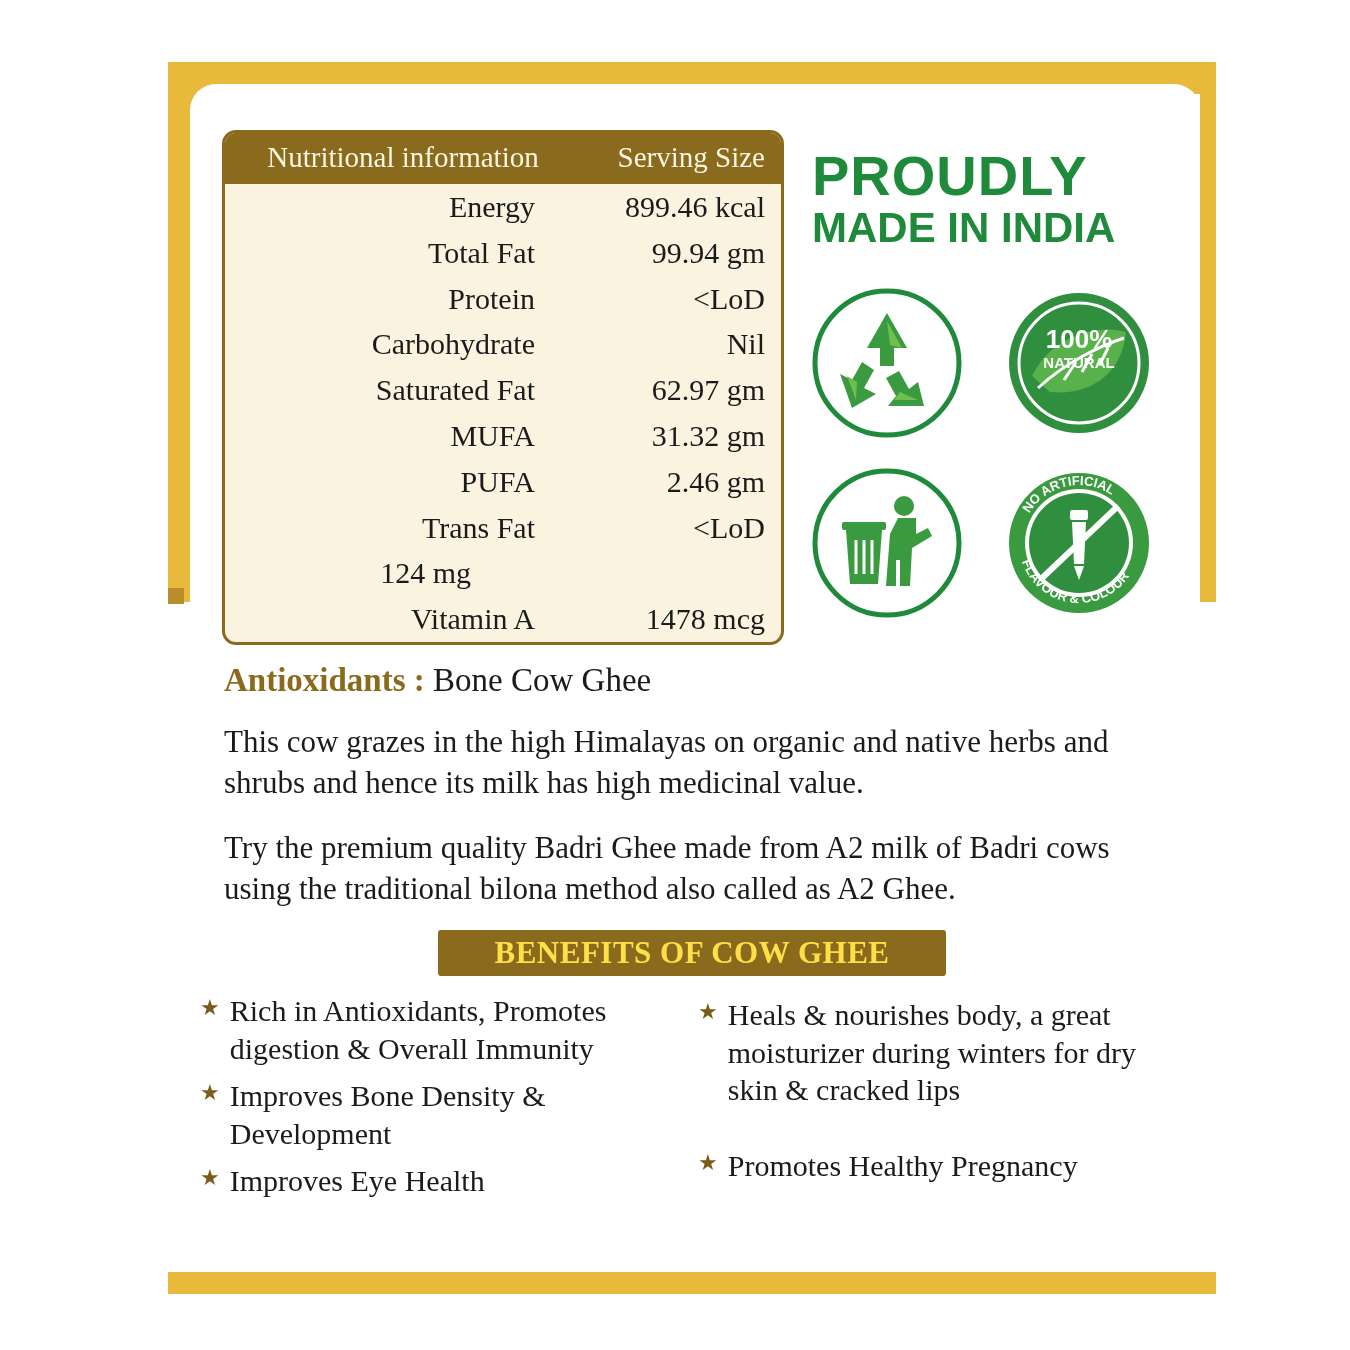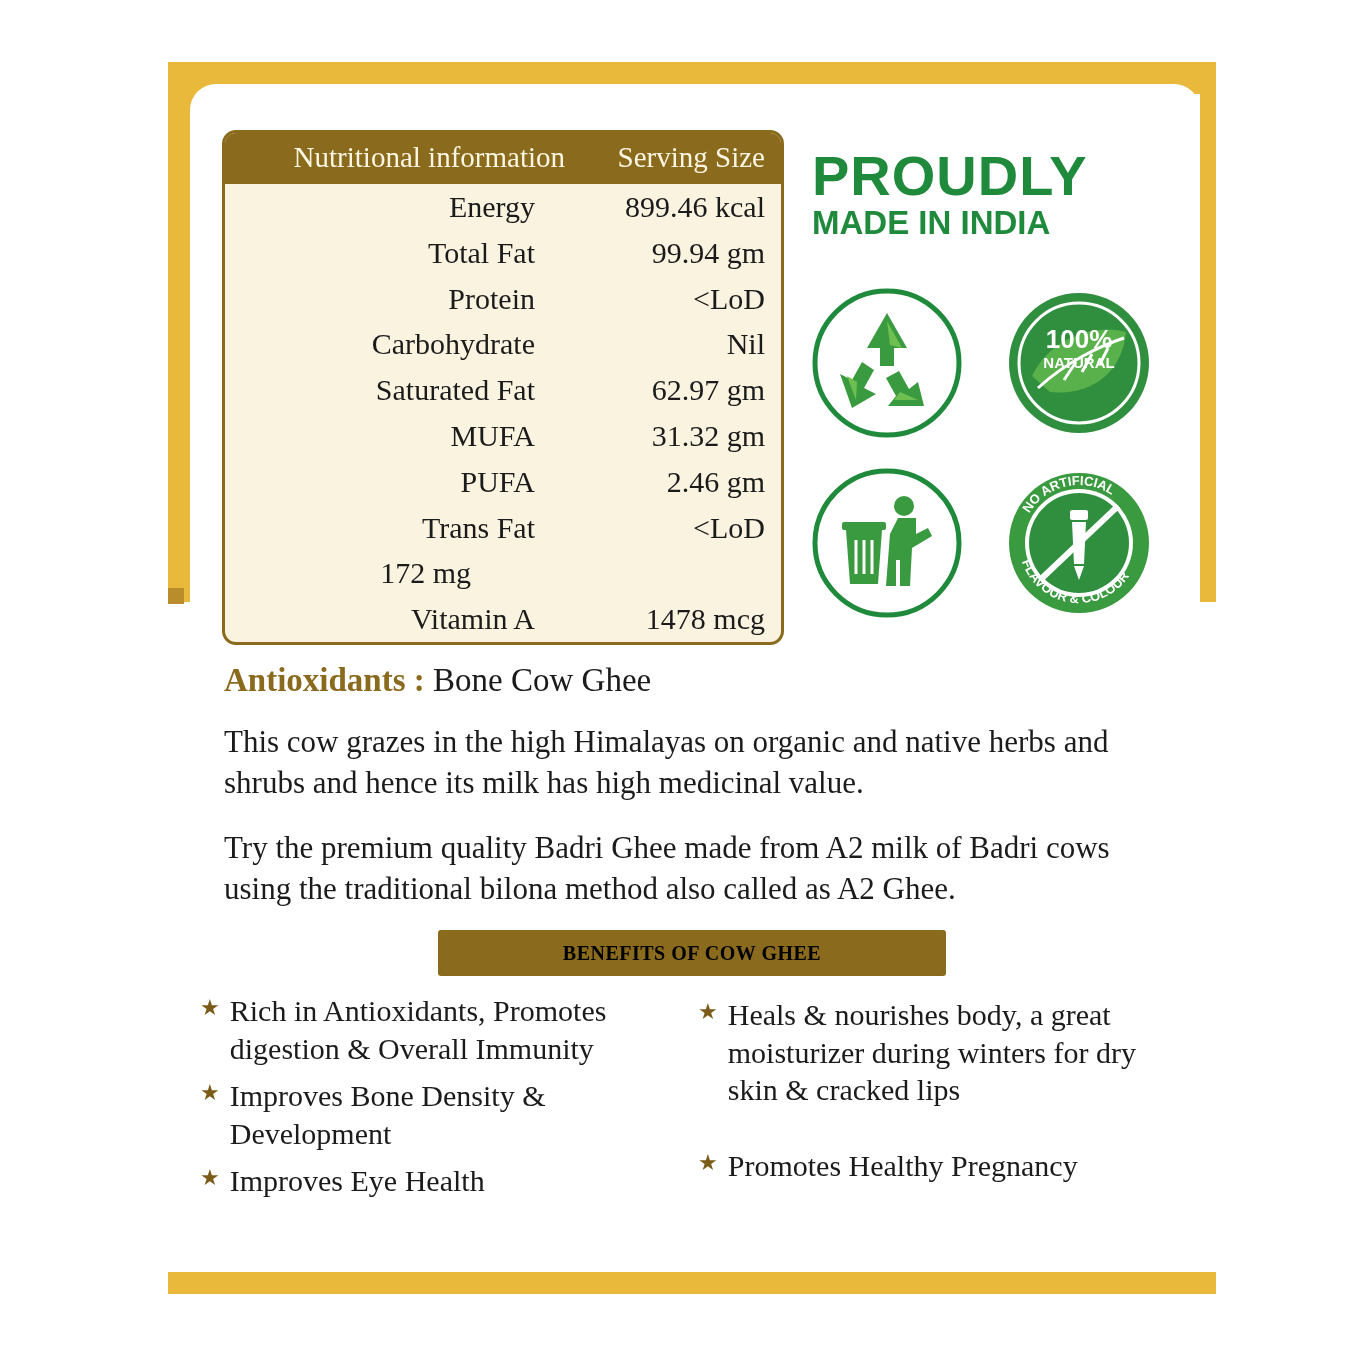--- a/index.html
+++ b/index.html
@@ -68,21 +68,21 @@
     overflow: hidden;
     background: #faf3e0;
   }
   .nutri-head {
     display: flex;
     background: #8a6a1c;
     color: #fdf6e3;
     font-size: 29px;
     padding: 8px 16px 10px 16px;
   }
-  .nutri-head .h-label { flex: 1; text-align: right; }
+  .nutri-head .h-label { flex: 1; text-align: center; }
   .nutri-head .h-value { width: 200px; text-align: right; }
   .nutri-row {
     display: flex;
     font-size: 30px;
     color: #1b1b1b;
     padding: 1px 16px 1px 16px;
     line-height: 1.46;
   }
   .nutri-row .n-label { flex: 1; text-align: right; }
   .nutri-row .n-value { width: 230px; text-align: right; }
@@ -90,21 +90,21 @@
   
   .proudly {
     position: absolute;
     left: 812px; top: 148px;
     width: 380px;
     color: #1f8a3b;
     font-family: "Liberation Sans", sans-serif;
     font-weight: bold;
   }
   .proudly .l1 { font-size: 56px; letter-spacing: 1px; line-height: 1.0; color:#1f8a3b; }
-  .proudly .l2 { font-size: 33px; letter-spacing: 0px; line-height: 1.15; color:#1f8a3b; }
+  .proudly .l2 { font-size: 42px; letter-spacing: 0px; line-height: 1.15; color:#1f8a3b; }
 
   .badges {
     position: absolute;
     left: 812px; top: 288px;
     width: 380px;
     display: grid;
     grid-template-columns: 150px 150px;
     grid-gap: 30px 42px;
   }
   .badge { width: 150px; height: 150px; position: relative; }
@@ -135,23 +135,23 @@
     line-height: 1.32;
     color: #1b1b1b;
   }
 
   
   .benefits-banner {
     position: absolute;
     left: 438px; top: 930px;
     width: 508px; height: 46px;
     background: #8a6a1c;
-    color: #000000;
+    color: #fde047;
     text-align: center;
-    font-size: 20px;
+    font-size: 31px;
     font-weight: bold;
     letter-spacing: 0.5px;
     line-height: 46px;
     border-radius: 3px;
   }
 
   .benefits-cols {
     position: absolute;
     left: 200px; top: 992px;
     width: 980px;
@@ -221,21 +221,21 @@
     </div>
     <div class="nutri-row">
       <span class="n-label">PUFA</span>
       <span class="n-value">2.46 gm</span>
     </div>
     <div class="nutri-row">
       <span class="n-label">Trans Fat</span>
       <span class="n-value">&lt;LoD</span>
     </div>
     <div class="nutri-row">
-      <span class="n-value">172 mg</span>
+      <span class="n-value">124 mg</span>
     </div>
     <div class="nutri-row">
       <span class="n-label">Vitamin A</span>
       <span class="n-value">1478 mcg</span>
     </div>
   </div>
 
   <div class="proudly">
     <div class="l1">PROUDLY</div>
     <div class="l2">MADE IN INDIA</div>

